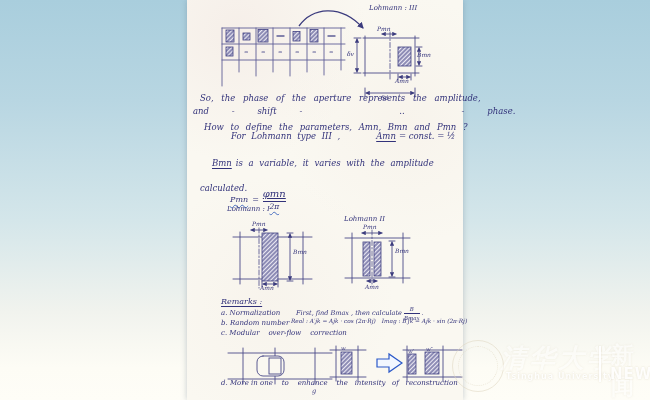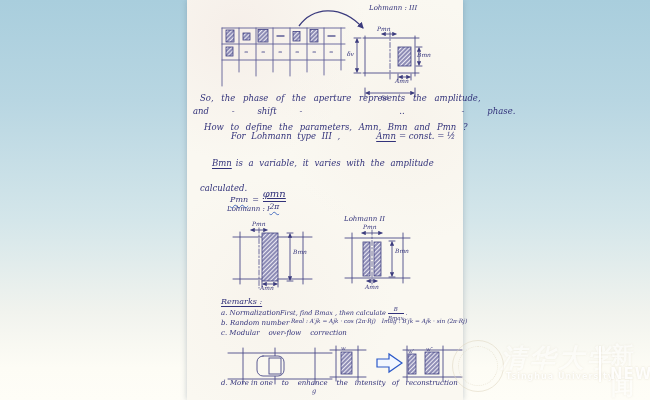--- a/index.html
+++ b/index.html
@@ -163,21 +163,21 @@
   <span class="abs hw lbl" style="left:293px;top:249px;">Bmn</span>
   <span class="abs hw lbl" style="left:260px;top:285px;">Amn</span>
 
   <span class="abs hw lbl" style="left:363px;top:224px;">Pmn</span>
   <span class="abs hw lbl" style="left:395px;top:248px;">Bmn</span>
   <span class="abs hw lbl" style="left:365px;top:284px;">Amn</span>
 
   <span class="abs hw u" style="left:221px;top:297px;font-size:8px;">Remarks :</span>
 
   <span class="abs hw" style="left:221px;top:309px;font-size:7px;">a. Normalization</span>
-  <div class="abs row" style="left:280px;top:306px;gap:2px;">
+  <div class="abs row" style="left:296px;top:306px;gap:2px;">
     <span class="hw" style="font-size:6.5px;">First, find Bmax , then calculate</span>
     <span class="frac">
       <span class="hw" style="font-size:5.5px;">B</span>
       <span class="bar"></span>
       <span class="hw" style="font-size:5.5px;">Bmax</span>
     </span>
     <span class="hw" style="font-size:6.5px;">.</span>
   </div>
 
   <span class="abs hw" style="left:221px;top:319px;font-size:7px;">b. Random number</span>

